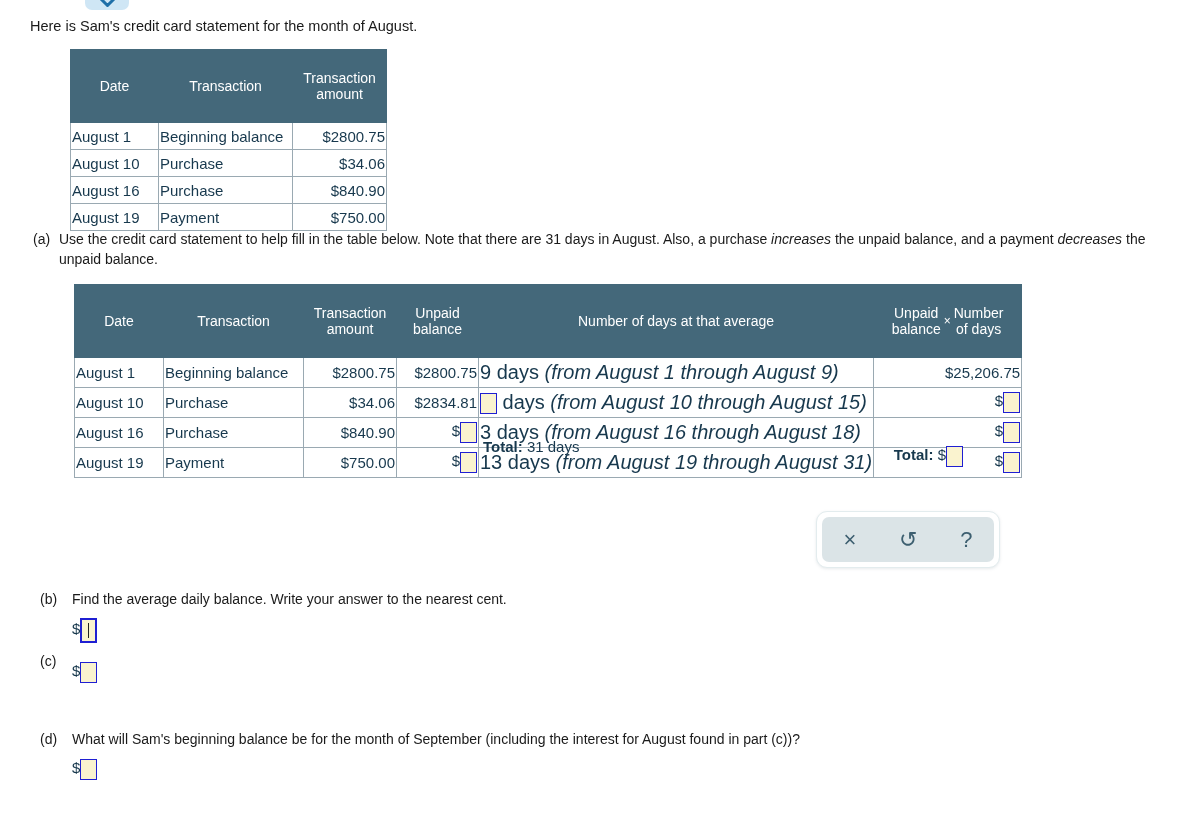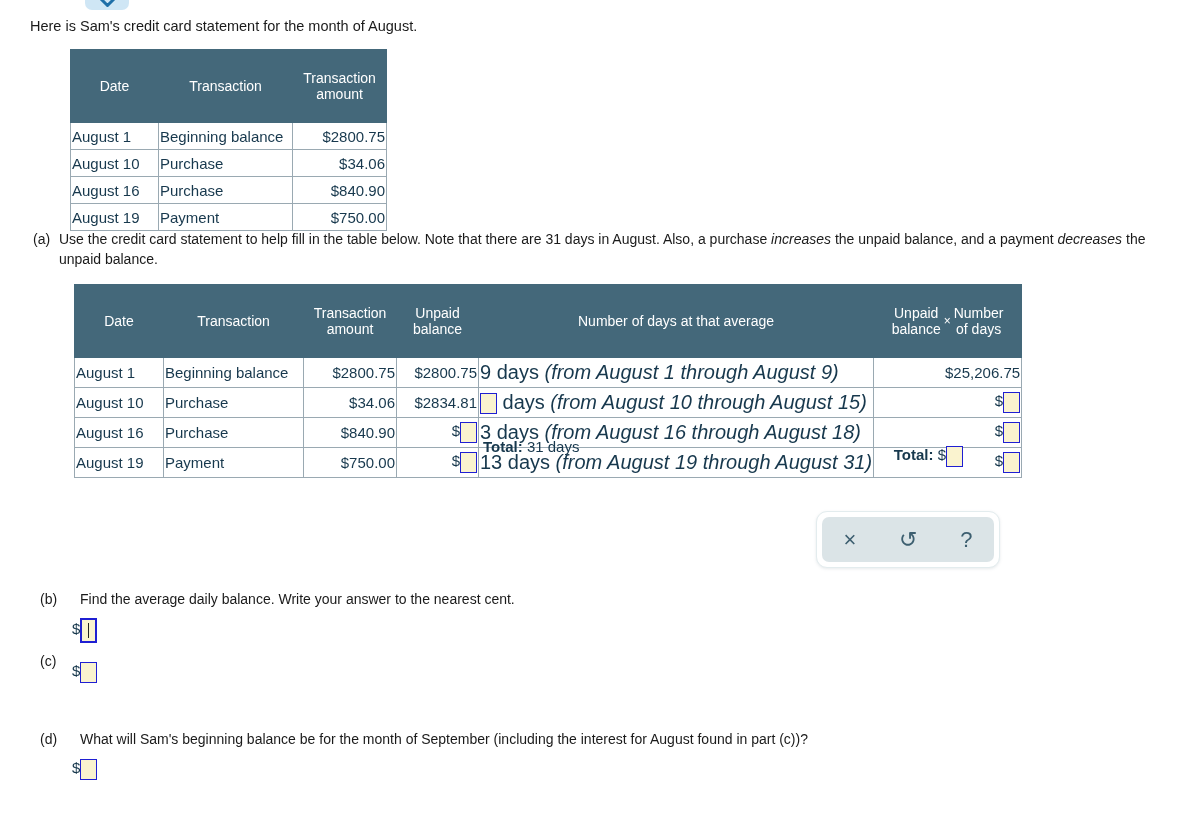--- a/index.html
+++ b/index.html
@@ -143,21 +143,21 @@
   .toolbar .tbtn {
     font-size: 22px; line-height: 1;
     color: #3d5f70;
     cursor: pointer;
     padding: 4px 10px;
   }
 
   
   .qb { position: absolute; left: 40px; width: 1100px; font-size: 14px; line-height: 19px; }
   .qb .qlabel { width: 28px; }
-  .qb .qbody { margin-left: 40px; }
+  .qb .qbody { margin-left: 32px; }
   .ansline { margin-top: 9px; margin-left: 32px; }
   #q-b { top: 590px; }
   #q-c { top: 652px; }
   #q-d { top: 730px; }
 </style>
 </head>
 <body>
 
 <div class="page">
 

